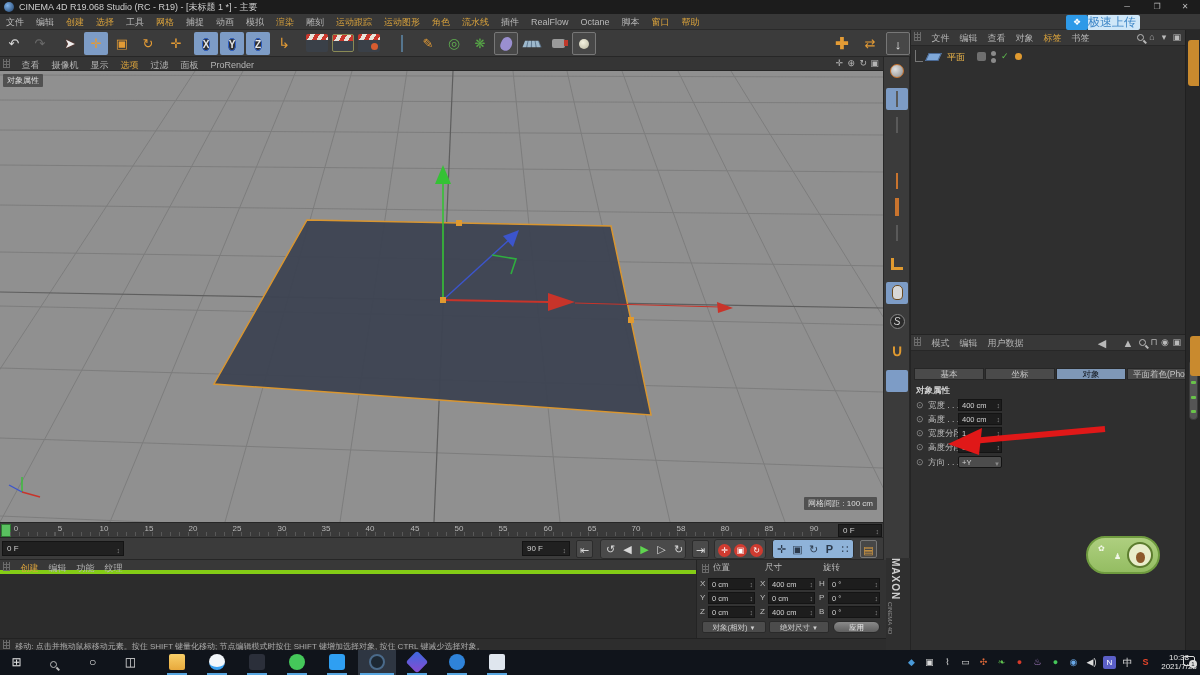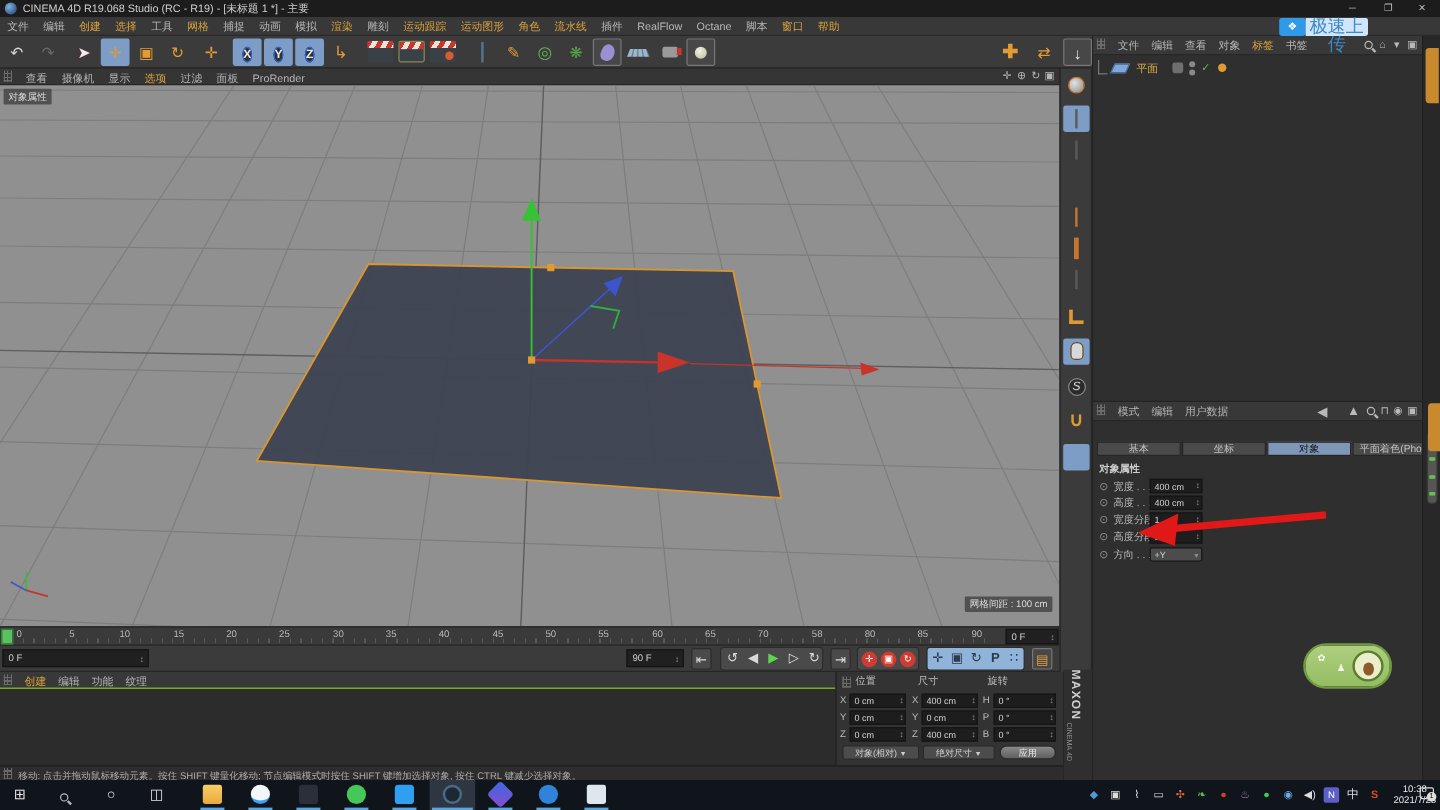--- a/index.html
+++ b/index.html
@@ -55,21 +55,21 @@
   #ruler .minor{position:absolute;left:10px;bottom:1px;width:812px;height:4px;background:repeating-linear-gradient(90deg,#585858 0 1px,transparent 1px 8.9px)}
   .tick{position:absolute;top:1px;transform:translateX(-50%);color:#b9b9b9;font-size:8px}
   #controls{left:0;top:538px;width:883px;height:22px;background:#3b3b3b;border-bottom:1px solid #262626}
   .fbox{position:absolute;top:3px;height:15px;background:#202020;border:1px solid #141414;color:#cfcfcf;font-size:8px;line-height:13px;padding:0 4px}
   .pbtn{position:absolute;top:2px;width:17px;height:18px;text-align:center;line-height:18px;font-size:11px;color:#d8d8d8;border-radius:2px}
   .grp{position:absolute;top:1px;height:20px;background:#4a4a4a;border:1px solid #2c2c2c;border-radius:3px}
   .grp.blue{background:#8fb3d9}
   .redc{display:inline-block;width:13px;height:13px;border-radius:50%;background:#cf3b30;color:#fff;font-size:8px;line-height:13px;text-align:center;margin-top:3px}
   
   #matpanel{left:0;top:560px;width:697px;height:78px;background:#2c2c2c;border-right:1px solid #242424}
-  #matpanel .hdr{height:14px;background:#383838;border-bottom:1px solid #84cc16}
+  #matpanel .hdr{height:14px;background:#383838;border-bottom:4px solid #84cc16}
   #coordpanel{left:697px;top:560px;width:189px;height:78px;background:#333}
   .chead{position:absolute;top:2px;color:#bdbdbd;font-size:8.5px}
   .clbl{position:absolute;color:#bdbdbd;font-size:8px}
   .cinp{position:absolute;height:12px;background:#1d1d1d;border:1px solid #141414;color:#d2d2d2;font-size:7.5px;line-height:11px;padding-left:3px}
   .cdd{position:absolute;height:12px;background:#4c4c4c;border:1px solid #2a2a2a;border-radius:2px;color:#d0d0d0;font-size:7.5px;line-height:11px;text-align:center}
   #brandcol{left:886px;top:558px;width:24px;height:92px;background:#2f2f2f}
   #statusbar{left:0;top:638px;width:886px;height:12px;background:#2d2d2d;border-top:1px solid #222;color:#ababab;font-size:8px;line-height:12px}
   
   #taskbar{left:0;top:650px;width:1200px;height:25px;background:#10141b}
   .tkicon{position:absolute;top:4px;width:17px;height:17px;text-align:center;line-height:17px;color:#e2e2e2;font-size:12px}
@@ -93,21 +93,21 @@
     <span class="abs winbtn" style="right:30px;top:0">❐</span>
     <span class="abs winbtn" style="right:2px;top:0">✕</span>
   </div>
 
   <div id="menubar" class="abs">
     <span class="mi">文件</span><span class="mi">编辑</span><span class="mi hl">创建</span><span class="mi hl">选择</span><span class="mi">工具</span><span class="mi hl">网格</span><span class="mi">捕捉</span><span class="mi">动画</span><span class="mi">模拟</span><span class="mi hl">渲染</span><span class="mi">雕刻</span><span class="mi hl">运动跟踪</span><span class="mi hl">运动图形</span><span class="mi hl">角色</span><span class="mi hl">流水线</span><span class="mi">插件</span><span class="mi">RealFlow</span><span class="mi">Octane</span><span class="mi">脚本</span><span class="mi hl">窗口</span><span class="mi hl">帮助</span>
   </div>
 
   <div class="abs" style="left:1066px;top:15px;height:15px;z-index:30">
     <span class="abs" style="left:0;top:0;width:22px;height:15px;background:#2e9ae8;border-radius:2px;color:#fff;text-align:center;line-height:15px;font-size:9px">❖</span>
-    <span class="abs" style="left:22px;top:0;width:52px;height:15px;background:#cfe7f8;border-radius:0 2px 2px 0;color:#3f87c7;text-align:center;line-height:15px;font-size:15px">极速上传</span>
+    <span class="abs" style="left:22px;top:0;width:52px;height:15px;background:#cfe7f8;border-radius:0 2px 2px 0;color:#3f87c7;line-height:15px;font-size:12px">极速上传</span>
   </div>
 
   <div id="toolbar" class="abs">
     <span class="tbtn" style="left:2px">↶</span>
     <span class="tbtn dim" style="left:28px">↷</span>
     <span class="tbtn" style="left:58px;color:#eee;text-shadow:0 0 2px #803020">➤</span>
     <span class="tbtn on orange" style="left:84px">✛</span>
     <span class="tbtn orange" style="left:110px">▣</span>
     <span class="tbtn orange" style="left:136px">↻</span>
     <span class="tbtn orange" style="left:164px">✛</span>

